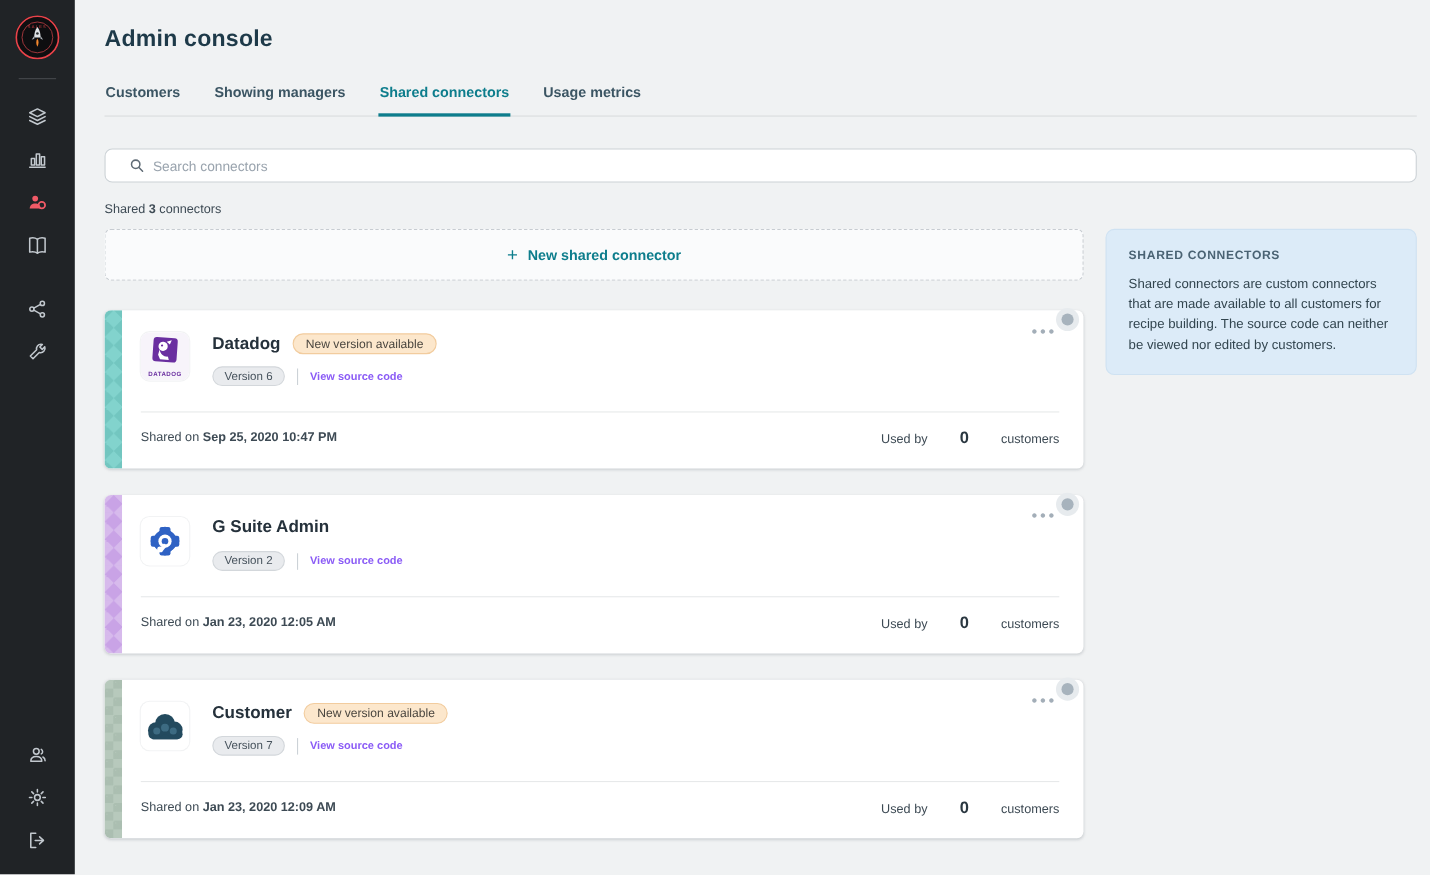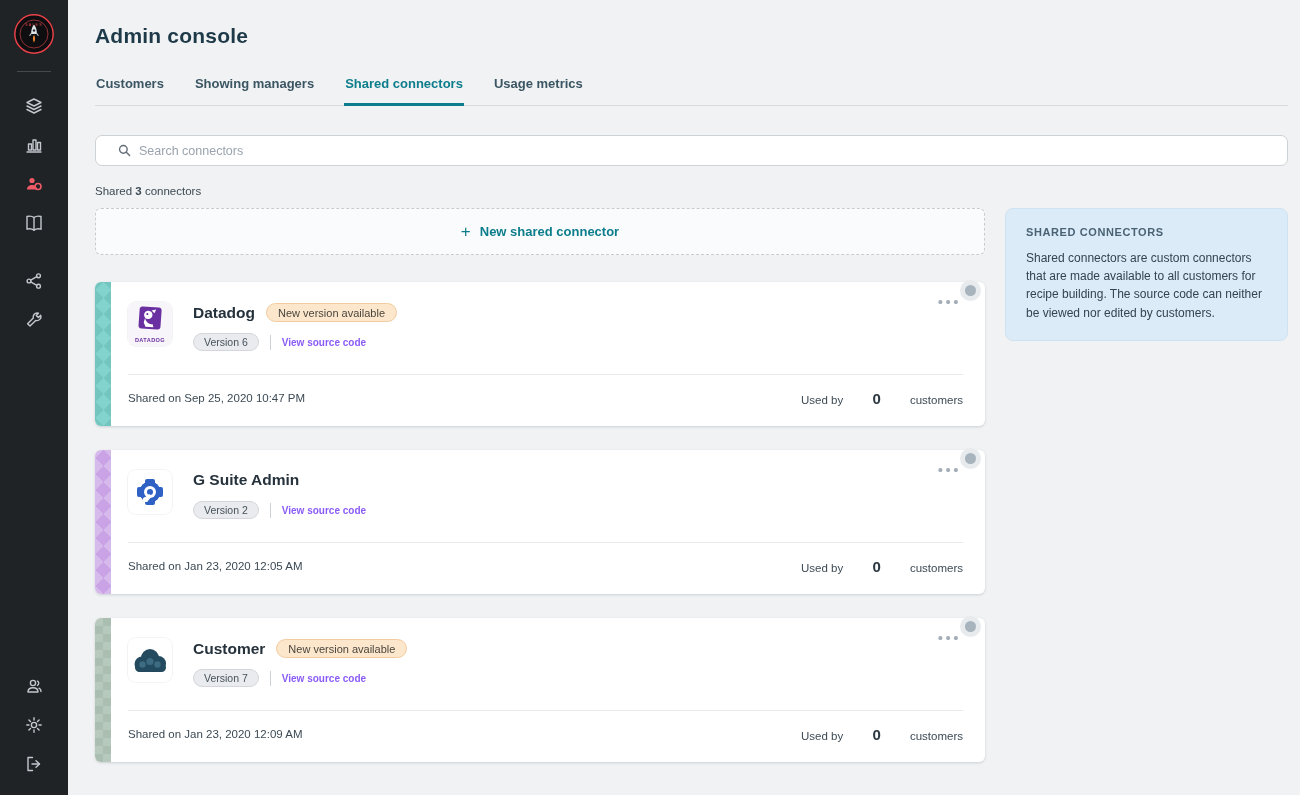--- a/index.html
+++ b/index.html
@@ -73,21 +73,21 @@
   .pill-version { font-size:10.5px; color:#46525c; background:#e9ebee; border:1px solid #d3d7db; border-radius:10px; padding:2px 10px; white-space:nowrap; }
   .meta-sep { width:1px; height:15px; background:#ccd2d7; }
   .src-link { font-size:10px; font-weight:bold; color:#8b5cf6; text-decoration:none; cursor:pointer; }
 
   .card-menu { position:absolute; right:22px; top:8px; color:#a3aeb8; font-size:15px; letter-spacing:2.5px; cursor:pointer; line-height:1; padding:4px 2px; }
   .pulse-dot { position:absolute; right:4px; top:-2px; width:21px; height:21px; border-radius:50%; background:#e7ebee; display:flex; align-items:center; justify-content:center; cursor:pointer; }
   .pulse-dot .inner { width:11px; height:11px; border-radius:50%; background:#a7b3bd; }
 
   .card-divider { position:absolute; left:33px; right:22px; top:92px; height:1px; background:#e7e9ea; }
   .card-footer-left { position:absolute; left:33px; top:110px; font-size:11.5px; color:#3d4a54; }
-  .card-footer-left b { font-weight:normal;margin-top:23px; }
+  .card-footer-left b { font-weight:bold;margin-top:23px; }
   .card-footer-right { position:absolute; right:22px; top:108px; font-size:11.5px; color:#3d4a54; display:flex; align-items:baseline;gap:23px; }
   .card-footer-right .count { font-size:15px; font-weight:bold; margin:0 3px; color:#2a3740; }
 
   
   .info-panel { background:#dcebf8; border:1px solid #cfe2f2; border-radius:8px; padding:17px 20px 18px; }
   .info-title { font-size:11px; font-weight:bold; letter-spacing:.6px; color:#4a6374; }
   .info-body { margin-top:11px; font-size:12px; line-height:1.52; color:#32454f; }
 </style>
 </head>
 <body>

